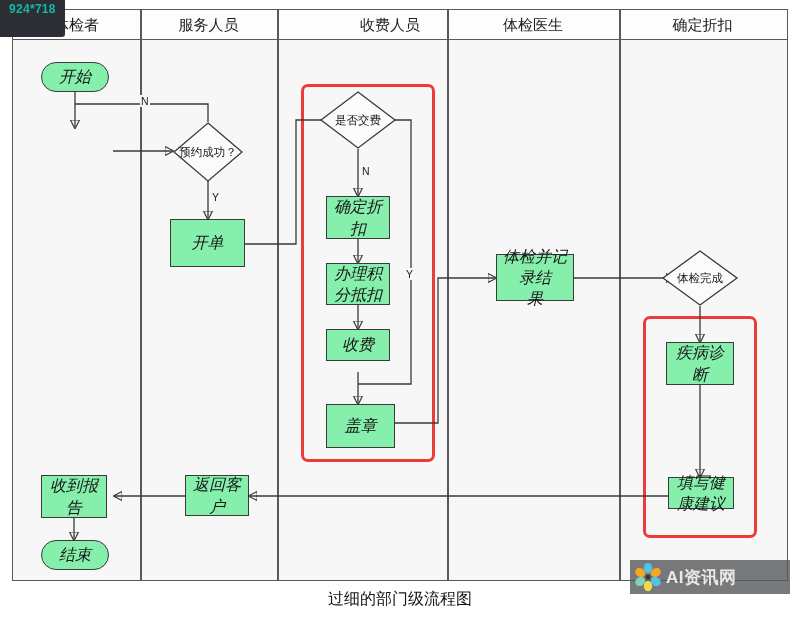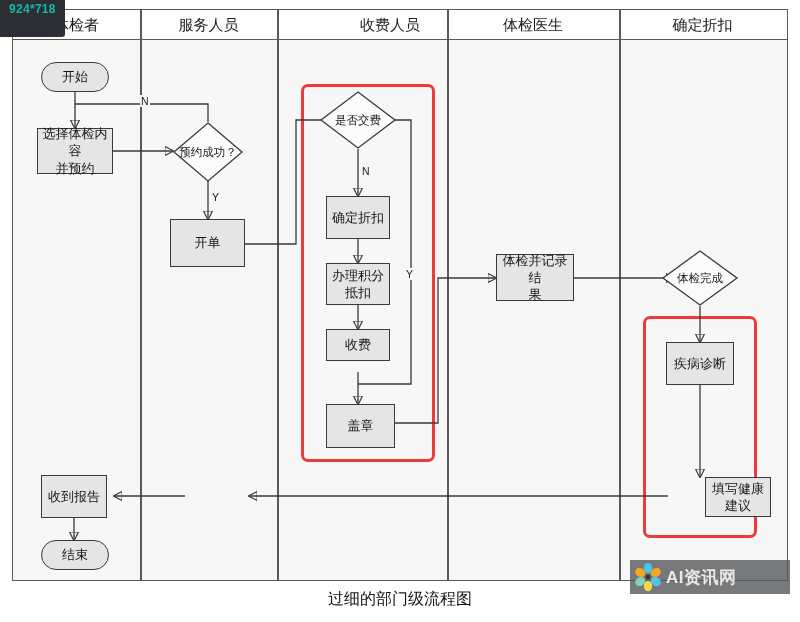--- a/index.html
+++ b/index.html
@@ -73,25 +73,26 @@
     background: #58595b;
   }
   
   .node {
     position: absolute;
     box-sizing: border-box;
     display: flex;
     align-items: center;
     justify-content: center;
     text-align: center;
-    font-size: 13px;
+    font-size: 16px;
     color: #171717;
     line-height: 1.32;
-    background: #e5e5e5;
+    background: #86efac;
     z-index: 12;
+    font-style: italic;
   }
   .node.process {
     border: 1.3px solid #3a3a3a;
   }
   .node.terminal {
     border: 1.3px solid #3a3a3a;
     border-radius: 17px;
   }
   .node-text {
     padding: 0 4px;
@@ -263,24 +264,20 @@
 
     <div class="edge-label" style="left:127px;top:85px;">N</div>
     <div class="edge-label" style="left:198px;top:181px;">Y</div>
     <div class="edge-label" style="left:348px;top:155px;">N</div>
     <div class="edge-label" style="left:392px;top:258px;">Y</div>
 
     <div class="node terminal" style="left:28px;top:52px;width:68px;height:30px;">
       <span class="node-text">开始</span>
     </div>
 
-    <div class="node process" style="left:24px;top:118px;width:76px;height:46px;">
-      <span class="node-text">选择体检内容
-并预约</span>
-    </div>
 
     <div class="decision" style="left:160px;top:112px;width:70px;height:60px;">
       <svg width="70" height="60">
         <polygon points="35,1 69,30 35,59 1,30" fill="#fbfbfb" stroke="#3a3a3a" stroke-width="1.3"></polygon>
       </svg>
       <div class="dec-label">预约成功？</div>
     </div>
 
     <div class="node process" style="left:157px;top:209px;width:75px;height:48px;">
       <span class="node-text">开单</span>
@@ -318,24 +315,27 @@
       <svg width="76" height="56">
         <polygon points="38,1 75,28 38,55 1,28" fill="#fbfbfb" stroke="#3a3a3a" stroke-width="1.3"></polygon>
       </svg>
       <div class="dec-label">体检完成</div>
     </div>
 
     <div class="node process" style="left:653px;top:332px;width:68px;height:43px;">
       <span class="node-text">疾病诊断</span>
     </div>
 
-    <div class="node process" style="left:692px;top:467px;width:66px;height:40px;">
+    <div class="node process" style="left:655px;top:467px;width:66px;height:32px;">
       <span class="node-text">填写健康建议</span>
     </div>
 
+    <div class="node process" style="left:172px;top:465px;width:64px;height:41px;">
+      <span class="node-text">返回客户</span>
+    </div>
 
     <div class="node process" style="left:28px;top:465px;width:66px;height:43px;">
       <span class="node-text">收到报告</span>
     </div>
 
     <div class="node terminal" style="left:28px;top:530px;width:68px;height:30px;">
       <span class="node-text">结束</span>
     </div>
 
   </div>

